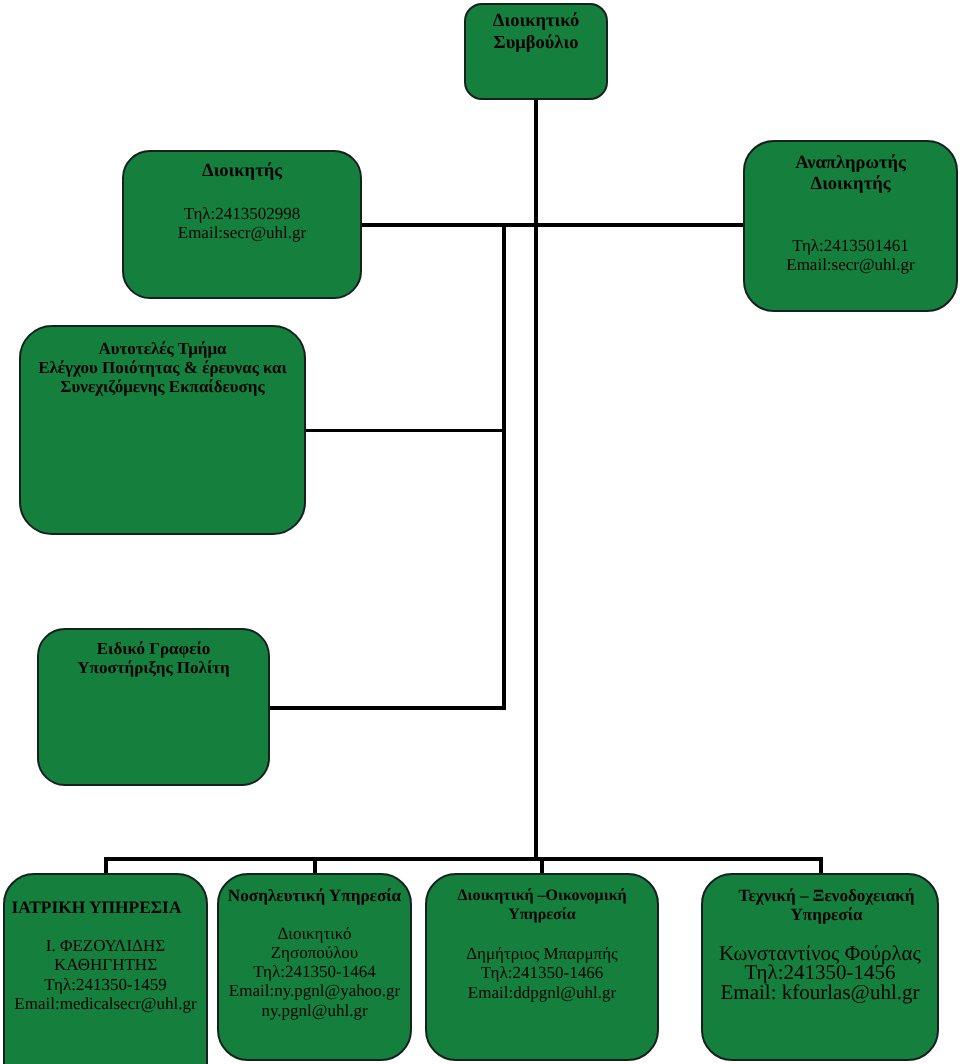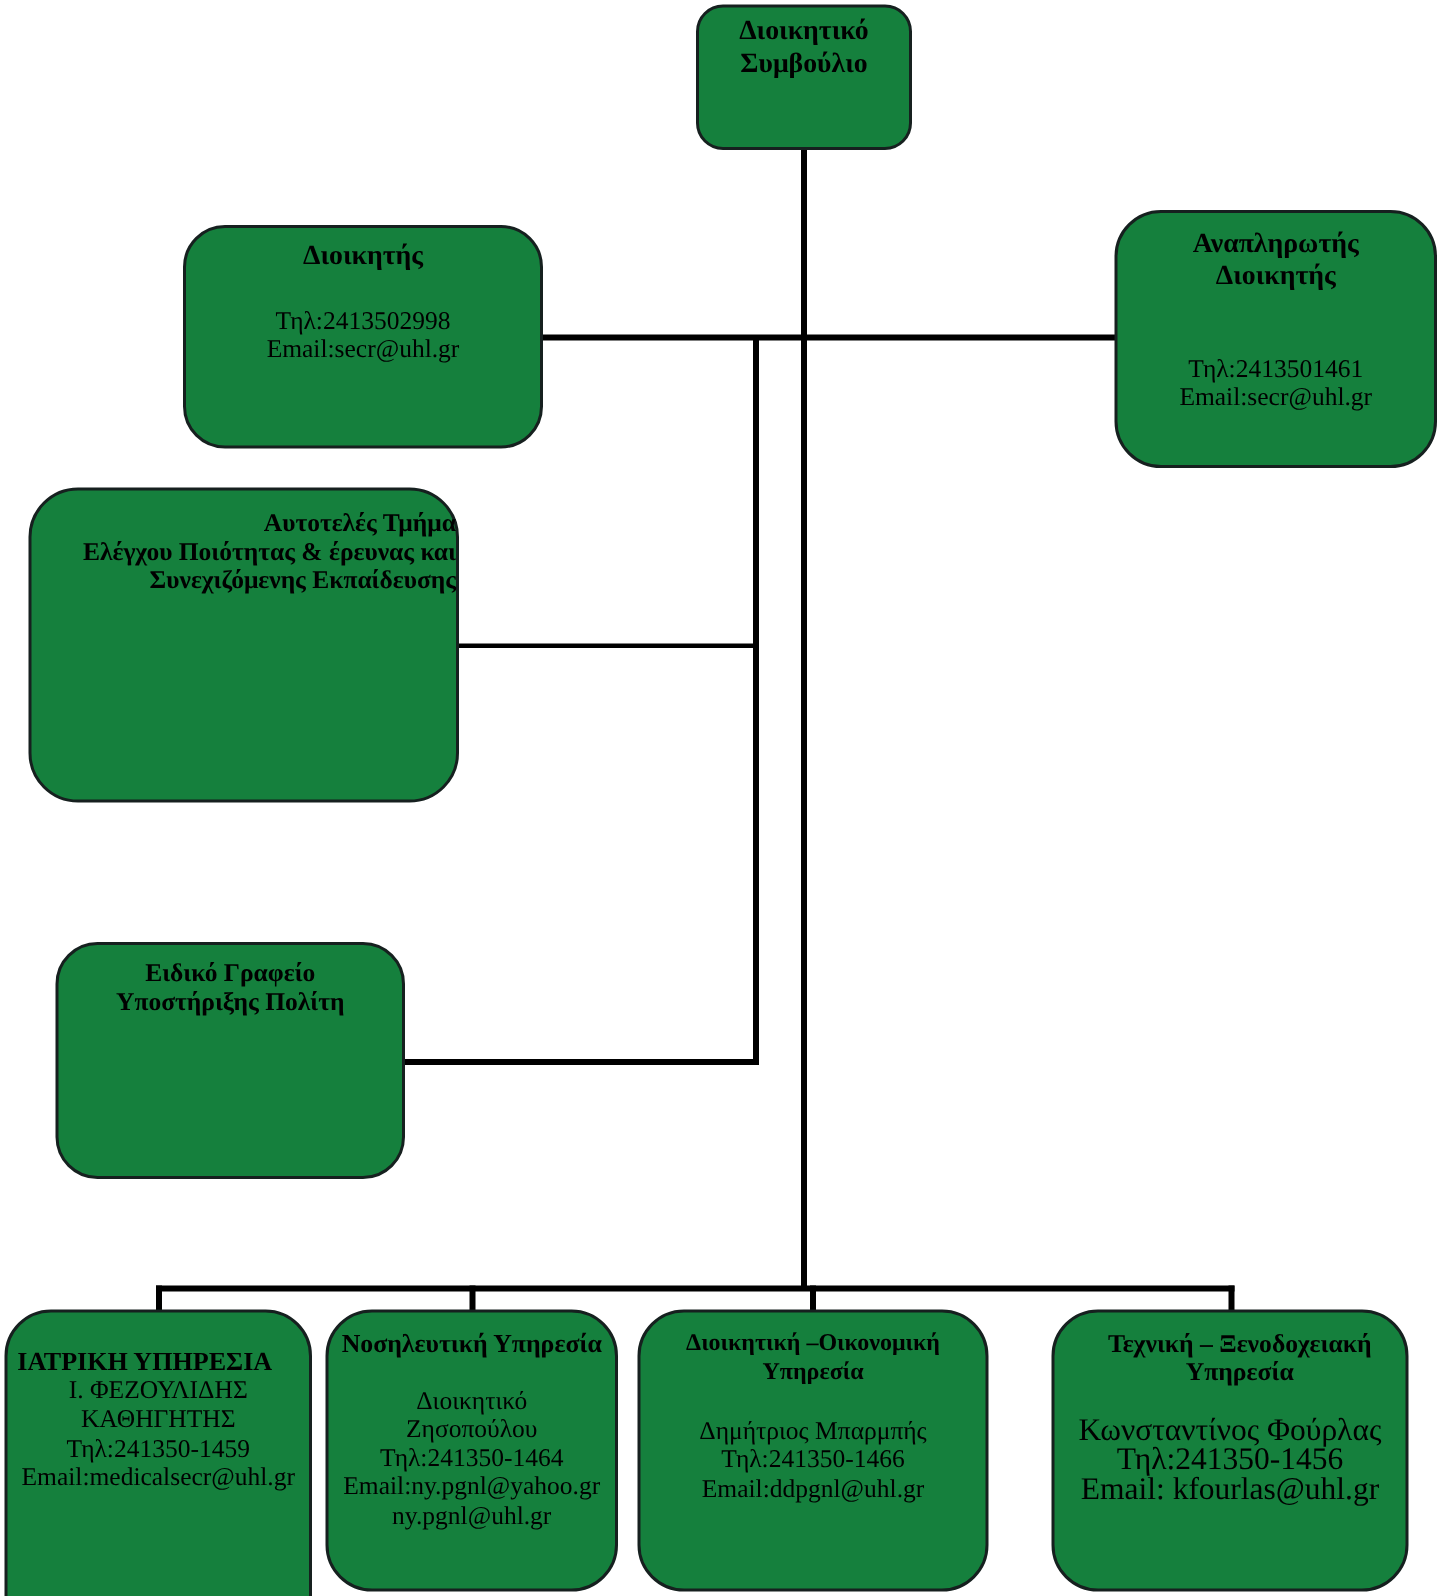--- a/index.html
+++ b/index.html
@@ -53,39 +53,39 @@
       <div>Αναπληρωτής</div>
       <div>Διοικητής</div>
     </div>
     <div class="bdy" style="font-size:17px;line-height:19.2px;margin-top:40px;">
       <div>Τηλ:2413501461</div>
       <div>Email:secr@uhl.gr</div>
     </div>
   </div>
 
   <div class="node" style="left:19px;top:325px;width:287px;height:210px;padding-top:12px;border-radius:33px;">
-    <div class="ttl" style="font-size:17px;line-height:19.2px;text-align:right;">
+    <div class="ttl" style="font-size:17px;line-height:19.2px;">
       <div>Αυτοτελές Τμήμα</div>
       <div>Ελέγχου Ποιότητας &amp; έρευνας και</div>
       <div>Συνεχιζόμενης Εκπαίδευσης</div>
     </div>
   </div>
 
   <div class="node" style="left:37px;top:628px;width:233px;height:158px;padding-top:8.7px;border-radius:28px;">
     <div class="ttl" style="font-size:17px;line-height:19.5px;">
       <div>Ειδικό Γραφείο</div>
       <div>Υποστήριξης Πολίτη</div>
     </div>
   </div>
 
   <div class="node" style="left:3px;top:873px;width:205px;height:228px;padding-top:23px;border-radius:31px;">
     <div class="ttl" style="font-size:17.4px;line-height:19.2px;transform:translate3d(-9px,0,0);">
       <div>ΙΑΤΡΙΚΗ ΥΠΗΡΕΣΙΑ</div>
     </div>
-    <div class="bdy" style="font-size:17px;line-height:19.2px;">
+    <div class="bdy" style="font-size:17px;line-height:19.2px;margin-top:19px;">
       <div>Ι. ΦΕΖΟΥΛΙΔΗΣ</div>
       <div>ΚΑΘΗΓΗΤΗΣ</div>
       <div>Τηλ:241350-1459</div>
       <div>Email:medicalsecr@uhl.gr</div>
     </div>
   </div>
 
   <div class="node" style="left:217px;top:873px;width:195px;height:188px;padding-top:10.5px;border-radius:31px;">
     <div class="ttl" style="font-size:17.2px;line-height:19.2px;">
       <div>Νοσηλευτική Υπηρεσία</div>

